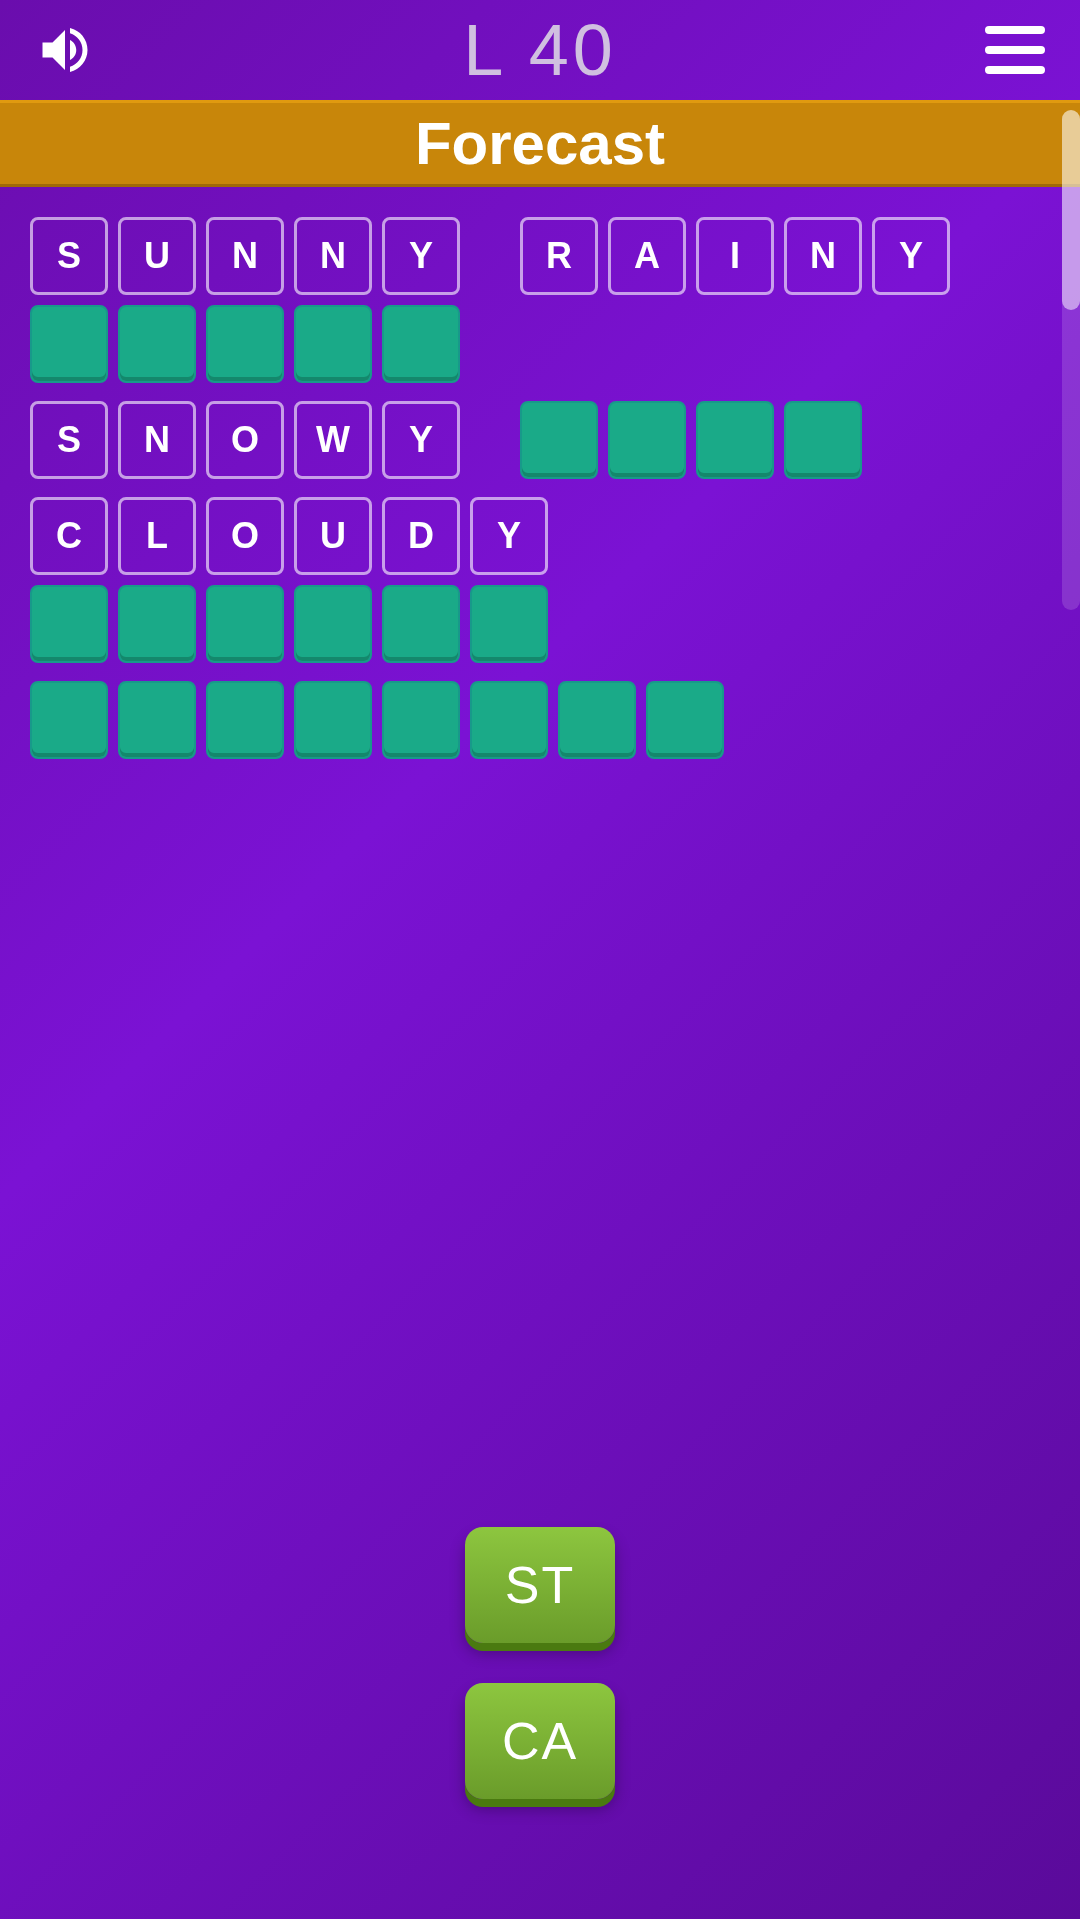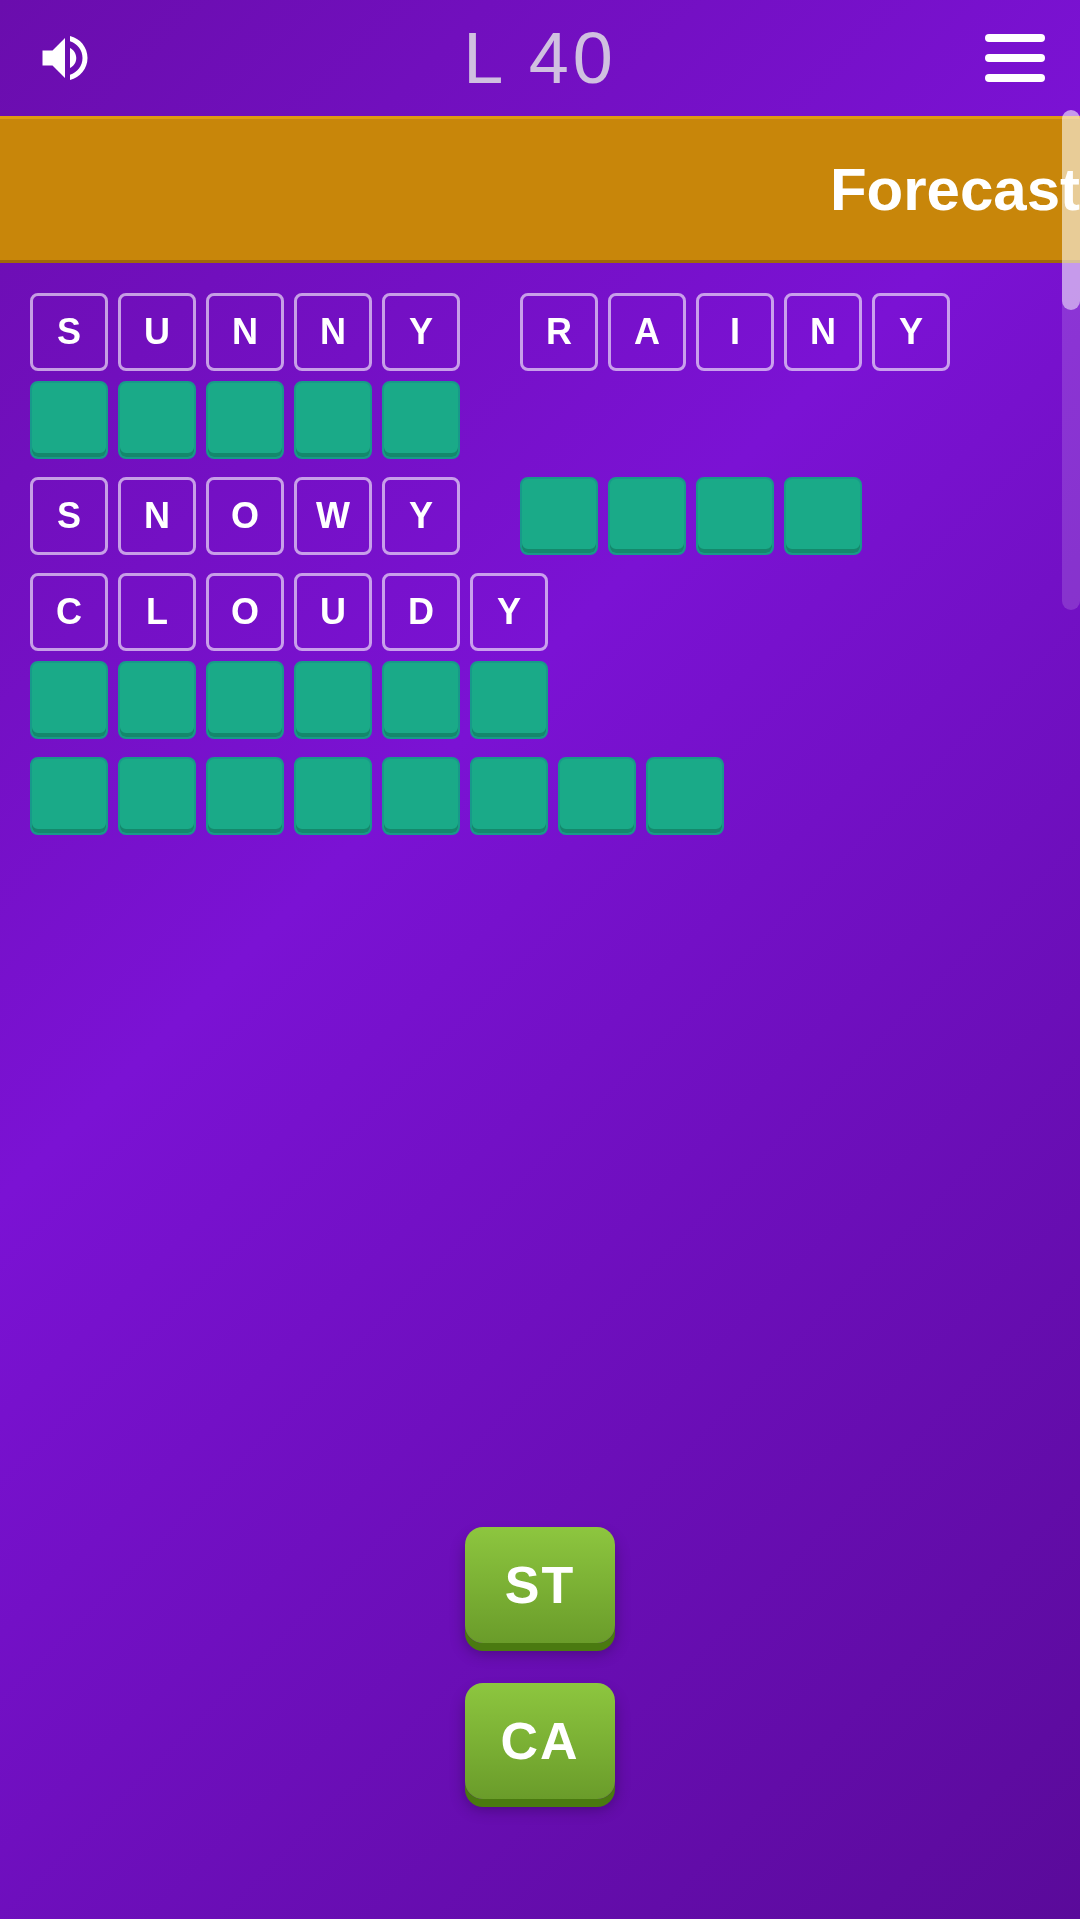--- a/index.html
+++ b/index.html
@@ -16,21 +16,21 @@
       overflow: hidden;
       position: relative;
     }
 
     
     .header {
       display: flex;
       align-items: center;
       justify-content: space-between;
       padding: 20px 30px;
-      height: 116px;
+      height: 100px;
     }
 
     .sound-icon {
       width: 70px;
       height: 70px;
       display: flex;
       align-items: center;
       justify-content: center;
       cursor: pointer;
     }
@@ -62,22 +62,22 @@
     .menu-line {
       width: 60px;
       height: 8px;
       background: white;
       border-radius: 4px;
     }
 
     
     .category-banner {
       background: #c8860a;
-      padding: 36px 0;
-      text-align: right;
+      padding: 6px 0;
+      text-align: center;
       border-top: 3px solid #e09a10;
       border-bottom: 3px solid #a06808;
     }
 
     .category-banner span {
       font-size: 60px;
       color: white;
       font-weight: bold;
     }
 
@@ -173,21 +173,21 @@
       gap: 20px;
       justify-content: center;
     }
 
     .word-btn {
       background: linear-gradient(to bottom, #8dc63f, #6a9c2a);
       border: none;
       border-radius: 18px;
       padding: 28px 35px;
       font-size: 52px;
-      font-weight: bold;
+      font-weight: normal;
       color: white;
       cursor: pointer;
       min-width: 150px;
       box-shadow: 0 8px 0 #4a7a10, 0 10px 15px rgba(0,0,0,0.3);
       text-align: center;
       letter-spacing: 2px;
     }
   </style>
 </head>
 <body>

